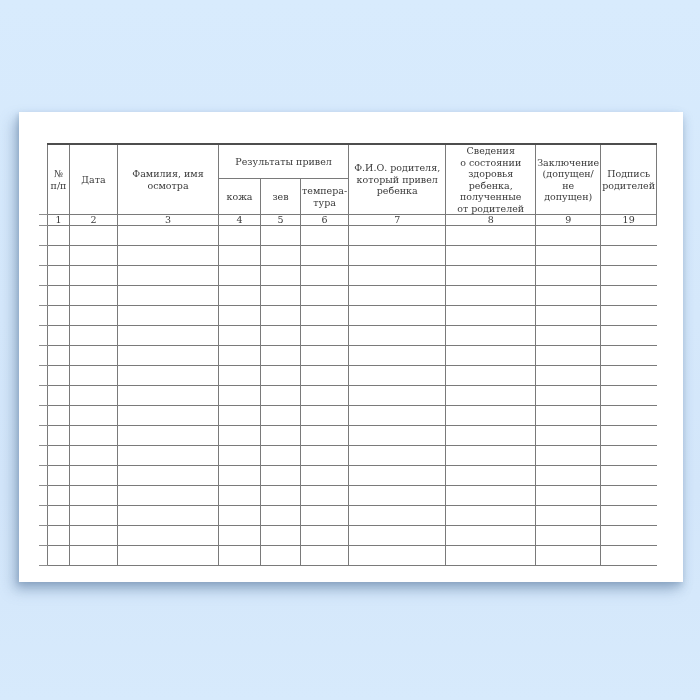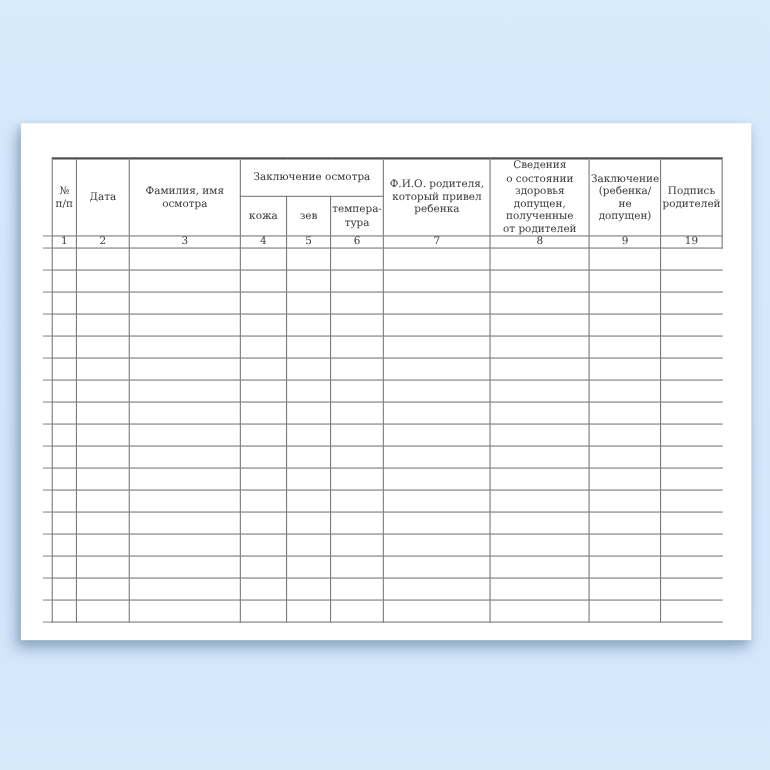--- a/index.html
+++ b/index.html
@@ -63,31 +63,31 @@
         <col style="width:64px">
       <col style="width:54px">
     </colgroup>
     <thead>
       <tr class="h1">
         <th rowspan="2">№
 п/п</th>
         <th rowspan="2">Дата</th>
         <th rowspan="2">Фамилия, имя
 осмотра</th>
-        <th colspan="3">Заключение осмотра</th>
+        <th colspan="3">Результаты привел</th>
         <th rowspan="2">Ф.И.О. родителя,
 который привел
 ребенка</th>
         <th rowspan="2">Сведения
 о состоянии
-здоровья допущен,
+здоровья ребенка,
 полученные
 от родителей</th>
         <th rowspan="2">Заключение
-(ребенка/
+(допущен/
 не допущен)</th>
         <th rowspan="2">Подпись
 родителей</th>
       </tr>
       <tr class="h2">
         <th>кожа</th>
         <th>зев</th>
         <th>темпера-
 тура</th>
       </tr>

